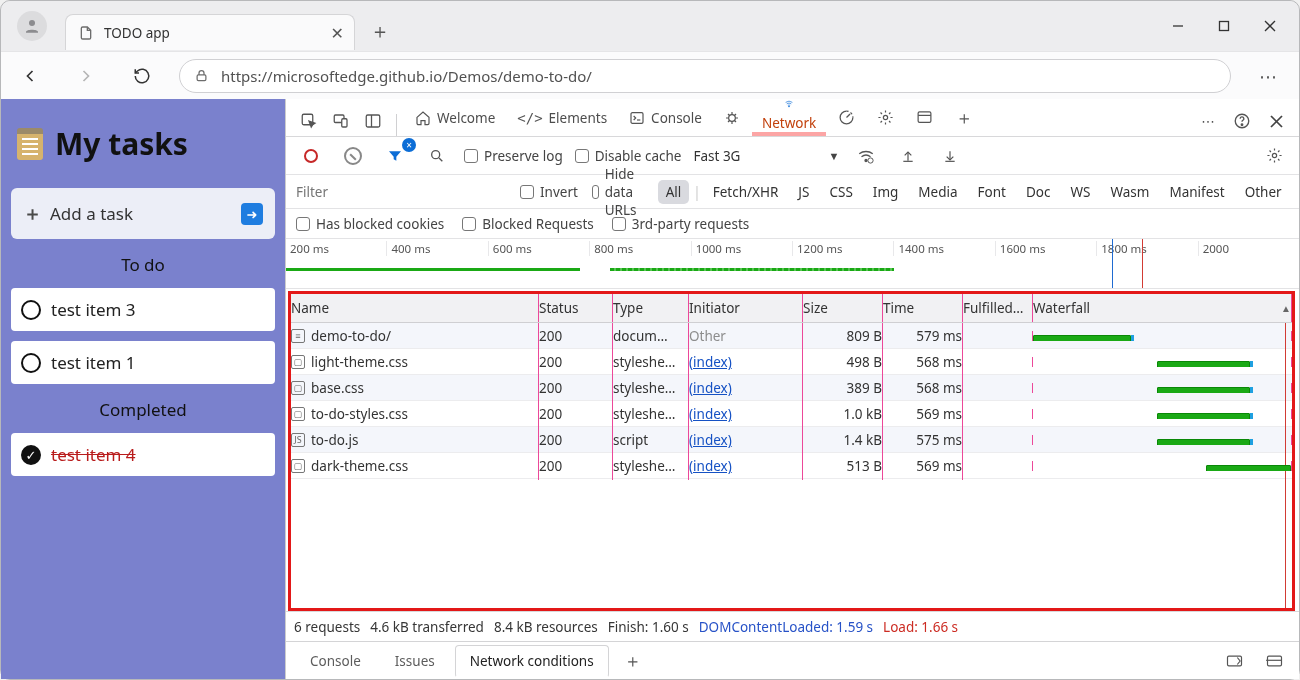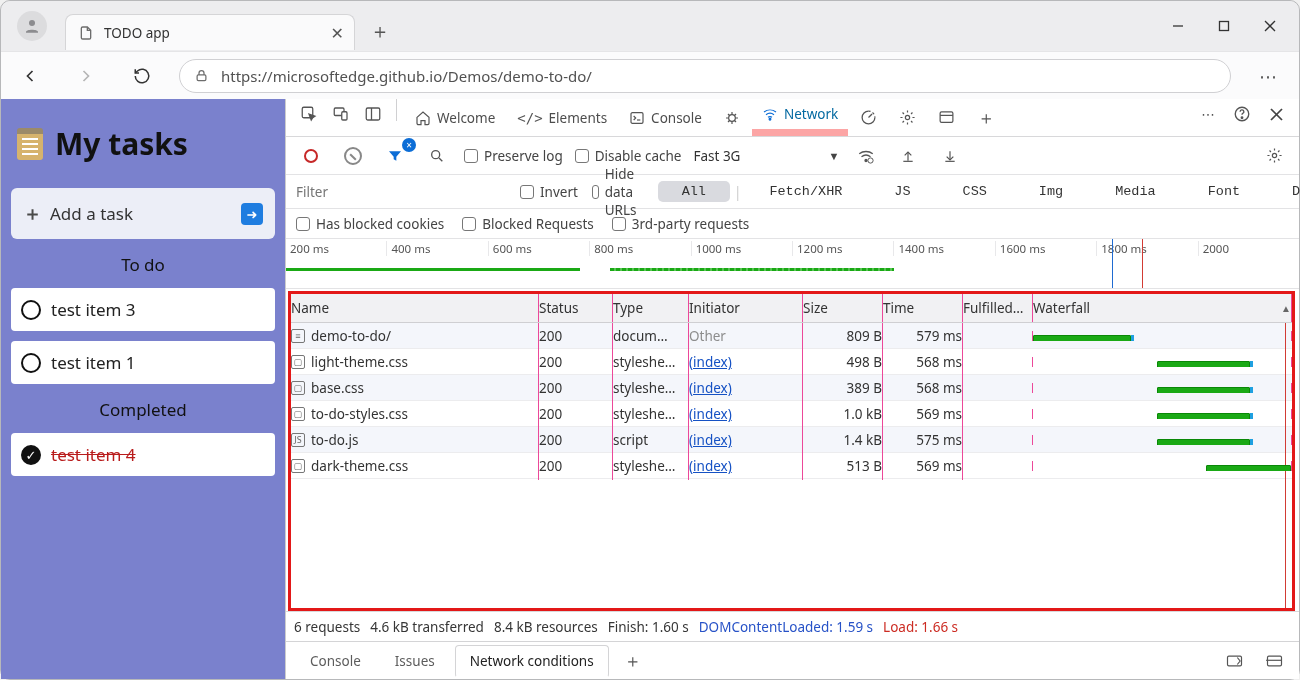--- a/index.html
+++ b/index.html
@@ -32,43 +32,43 @@
   .addcard .go { margin-left:auto; width:22px; height:22px; background:#1f7de0; border-radius:4px; display:flex;align-items:center;justify-content:center;color:#fff;font-size:13px;}
   .sect { text-align:center; color:#111; font-size:17px; padding:4px 0 2px; }
   .task { background:#fff; border-radius:4px; display:flex; align-items:center; gap:10px; padding:10px 10px; font-size:17px; color:#222; }
   .circ { width:20px; height:20px; border:2.5px solid #111; border-radius:50%; }
   .done .circ { background:#111; position:relative; }
   .done .circ::after { content:"✓"; color:#fff; position:absolute; inset:0; display:flex;align-items:center;justify-content:center; font-size:13px; }
   .done span.label { text-decoration: line-through; color:#b91c1c; }
 
   
   .devtools { flex:1; background:#fff; border-left:1px solid #ccc; display:flex; flex-direction:column; min-width:0; font-size:13.5px; color:#333; }
-  .dt-tabs { height:38px; display:flex; align-items:flex-start; border-bottom:1px solid #d8d8da; padding:0 8px; gap:2px; }
+  .dt-tabs { height:38px; display:flex; align-items:flex-end; border-bottom:1px solid #d8d8da; padding:0 8px; gap:2px; }
   .dt-tab { display:flex; align-items:center; gap:6px; padding:0 10px; height:100%; color:#4d4d4d; cursor:pointer; }
-  .dt-tab.active { color:#0369a1; border-bottom:7px solid #fca5a5; }
+  .dt-tab.active { color:#c2410c; border-bottom:4px solid #fca5a5;flex-direction:column; }
   .dt-tab svg,.dt-tab .ico{color:#555;}
   .vsep{width:1px;height:22px;background:#d0d0d2;margin:0 6px;}
   .dt-right { margin-left:auto; display:flex; align-items:center; gap:4px; }
   .sqbtn { width:30px; height:30px; display:flex;align-items:center;justify-content:center;color:#555;cursor:pointer;border-radius:4px;}
 
   .dt-bar { height:38px; display:flex; align-items:center; padding:0 10px; gap:12px; border-bottom:1px solid #e3e3e5; }
   .rec { width:14px; height:14px; border:2.5px solid #c62828; border-radius:50%; }
   .nosign{width:18px;height:18px;border:2px solid #888;border-radius:50%;position:relative;}
   .nosign::after{content:"";position:absolute;left:3px;right:3px;top:7px;height:2px;background:#888;transform:rotate(45deg);}
   .funnel { position:relative; }
   .funnel-badge{position:absolute;top:-3px;right:-6px;background:#0c6dd6;color:#fff;font-size:10px;border-radius:8px;padding:0 4px;}
   .chk{display:flex;align-items:center;gap:6px;color:#444;}
   .chk .box{width:14px;height:14px;border:1.5px solid #777;border-radius:3px;}
   .throttle{display:flex;align-items:center;gap:21px;color:#333;}
   .throttle .dd{font-size:11px;color:#444;}
   .wifi-gear{position:relative;}
 
   .dt-filter { height:34px; display:flex; align-items:center; padding:0 10px; gap:14px; border-bottom:1px solid #e3e3e5; }
   .filterbox{flex:0 0 210px; height:24px;border:none;border-bottom:0; color:#777; font-size:13.5px; padding:2px 0;}
-  .chip{padding:3px 24px;border-radius:5px;cursor:pointer;color:#333;font-family:Liberation Mono, monospace;}
+  .chip{padding:3px 8px;border-radius:5px;cursor:pointer;color:#333;}
   .chip.active{background:#d9dadf;}
   .pipe{color:#ccc;}
 
   .dt-more { height:30px; display:flex; align-items:center; padding:0 10px; gap:18px; border-bottom:1px solid #e3e3e5; }
 
   
   .overview { height:50px; border-bottom:1px solid #e3e3e5; position:relative; padding-top:2px; }
   .ticks { display:flex; font-size:11.5px; color:#555; }
   .tick { flex:1; border-left:1px solid #e8e8ea; padding-left:4px; position:relative; }
   .tick:first-child{border-left:none;}

